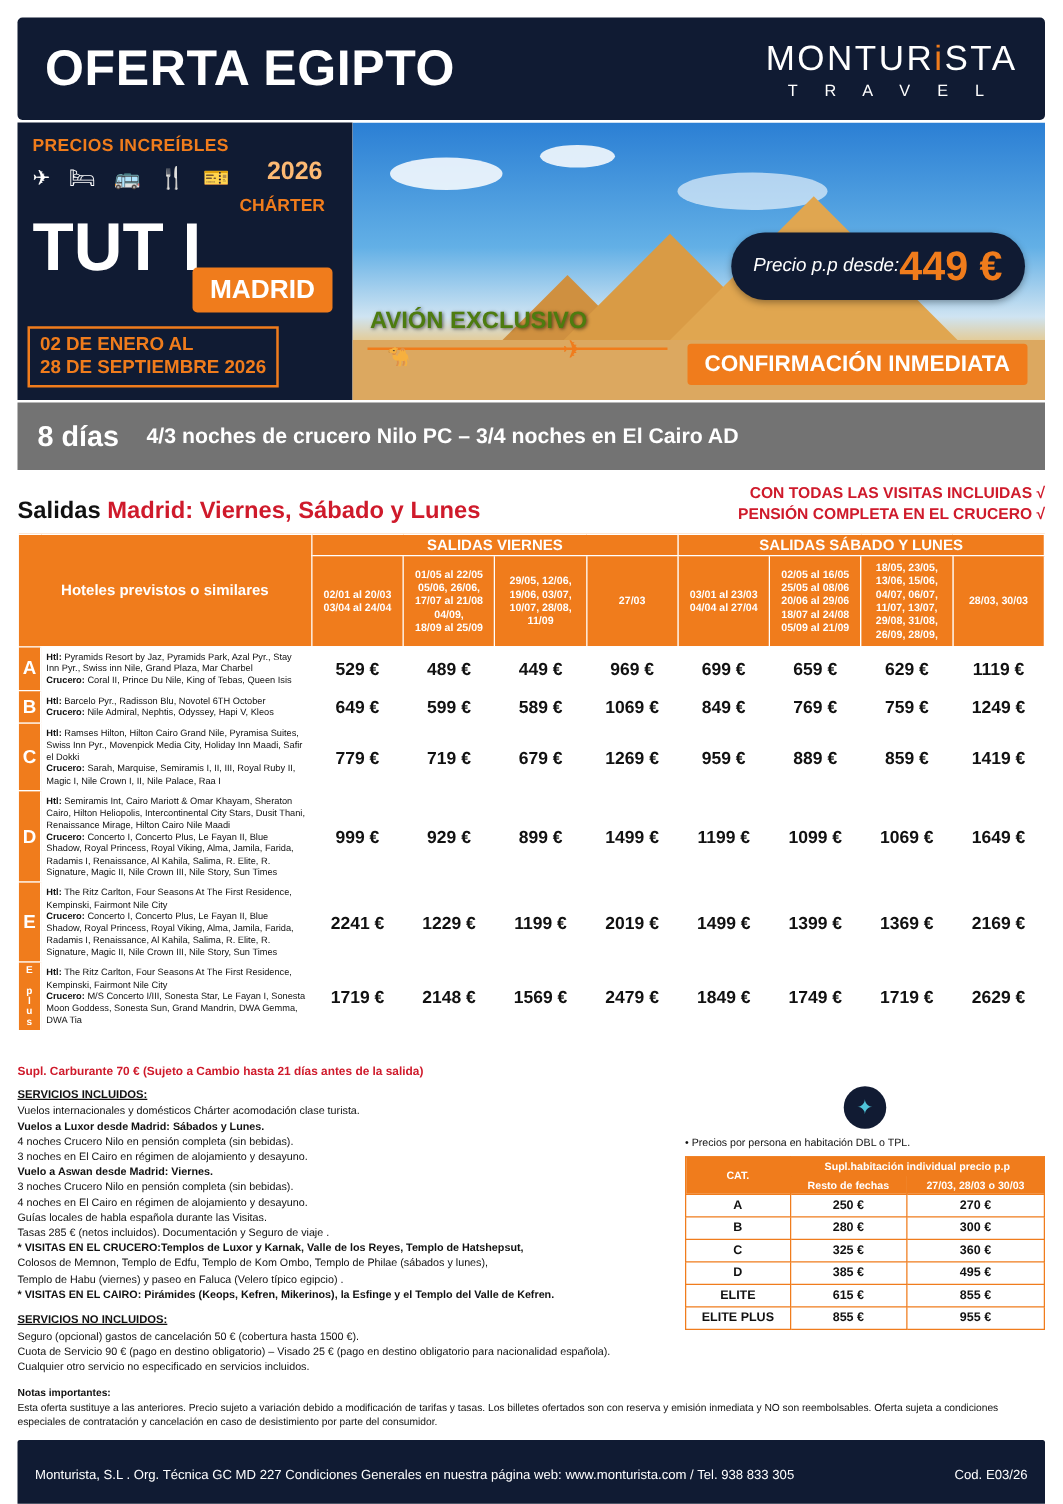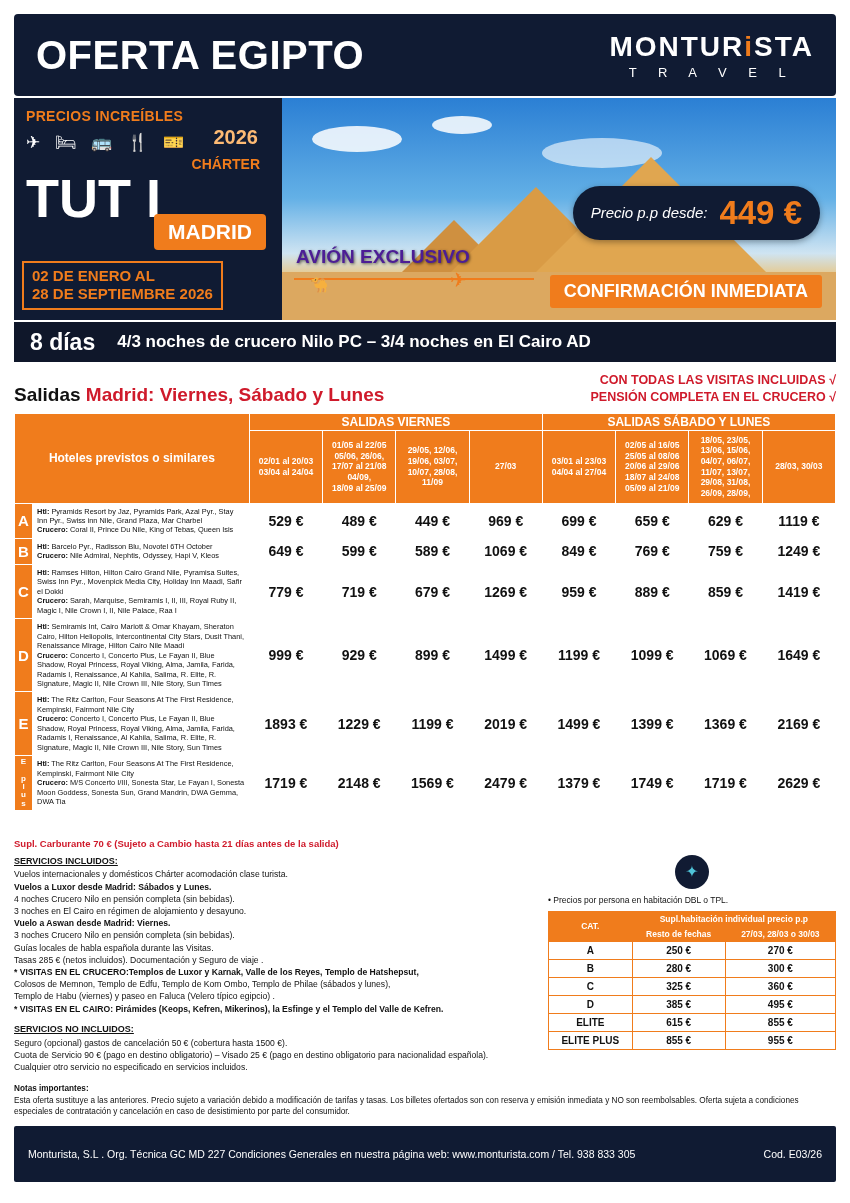--- a/index.html
+++ b/index.html
@@ -22,21 +22,21 @@
     background:#101b33;
     border-radius: 4px;
     display:flex; align-items:center; justify-content:space-between;
     padding: 0 22px;
   }
   .hdr h1 {
     margin:0; color:#fff; font-size:40px; font-weight:bold; letter-spacing:0.5px;
     font-family:"Liberation Sans", sans-serif;
   }
   .brand { text-align:center; color:#fff; }
-  .brand .b1 { font-size:28px; letter-spacing:2px; font-weight:bold; }
+  .brand .b1 { font-size:28px; letter-spacing:2px; font-weight:normal; }
   .brand .b1 .dot { color:#f07c1c; }
   .brand .b2 { font-size:13px; letter-spacing:9px; margin-top:2px; }
 
   
   .hero { position:relative; height:222px; margin-top:2px; display:flex; }
   .hero-left {
     width: 268px; background:#101b33; position:relative; color:#fff; padding:10px 12px;
   }
   .precios { color:#f07c1c; font-weight:bold; font-size:14px; letter-spacing:0.3px; }
   .charter { color:#f07c1c; font-weight:bold; font-size:14px; position:absolute; right:22px; top:10px;margin-top:48px;}
@@ -58,41 +58,41 @@
     position:absolute; inset:0;
     background:linear-gradient(#2b7fd4 0%, #63b0e6 45%, #cfe4f2 70%, #e7c88a 80%, #d9a65a 100%);
   }
   .cloud { position:absolute; background:#fff; border-radius:50%; opacity:.85; }
   .pyr { position:absolute; width:0; height:0; border-style:solid; border-color:transparent; }
   .pyr.big { border-width:0 125px 125px 125px; border-bottom-color:#e0a650; right:60px; bottom:38px;}
   .pyr.mid { border-width:0 95px 95px 95px; border-bottom-color:#d99b45; right:205px; bottom:38px;}
   .pyr.small{ border-width:0 62px 62px 62px; border-bottom-color:#cf9040; right:320px; bottom:38px;}
   .sand { position:absolute; left:0; right:0; bottom:0; height:48px; background:#dca860; }
   .avion {
-    position:absolute; left:14px; bottom:52px; color:#4c1d95; font-weight:bold; font-size:19px;
+    position:absolute; left:14px; bottom:52px; color:#4d7c0f; font-weight:bold; font-size:19px;
     text-shadow:1px 1px 3px rgba(0,0,0,.6);
   }
   .camel-line { position:absolute; left:12px; bottom:40px; width:240px; height:2px; background:#f07c1c; }
   .plane-glyph { position:absolute; left:168px; bottom:28px; color:#f07c1c; font-size:20px;}
   .camel-glyph { position:absolute; left:28px; bottom:26px; color:#7a4a16; font-size:15px;}
   .price-bubble {
     position:absolute; right:16px; top:88px; background:#101b33; color:#fff;
-    border-radius:28px; padding:8px 18px; display:flex; align-items:center; gap:12px;
+    border-radius:28px; padding:8px 18px; display:flex; align-items:center; gap:0;
     box-shadow:0 2px 6px rgba(0,0,0,.35);
   }
   .price-bubble .lbl { font-size:15px; font-style:italic; line-height:1.15; }
   .price-bubble .amt { font-size:33px; font-weight:bold; color:#f07c1c; }
   .confirm {
     position:absolute; right:14px; bottom:12px; background:#f07c1c; color:#fff;
     font-weight:bold; font-size:18px; padding:6px 14px; border-radius:3px;
   }
 
   
   .strip {
-    background:#0f172a; color:#fff; height:40px; display:flex; align-items:center;
+    background:#737373; color:#fff; height:54px; display:flex; align-items:center;
     padding:0 16px; gap:22px; margin-top:2px;
   }
   .strip .dias { font-size:23px; font-weight:bold; }
   .strip .desc { font-size:17px; font-weight:bold; }
 
   
   .salidas-row { display:flex; justify-content:space-between; align-items:flex-end; margin-top:10px; }
   .salidas { font-size:19px; font-weight:bold; color:#111; }
   .salidas .red { color:#cf1a2b; }
   .notas-right { text-align:right; color:#cf1a2b; font-weight:bold; font-size:12.5px; line-height:1.35; }
@@ -270,56 +270,57 @@
           <td class="price-cell">899 €</td>
           <td class="price-cell">1499 €</td>
           <td class="price-cell">1199 €</td>
           <td class="price-cell">1099 €</td>
           <td class="price-cell">1069 €</td>
           <td class="price-cell">1649 €</td>
         </tr>
         <tr>
           <td class="cat-cell">E</td>
           <td class="hotel-cell"><b>Htl:</b> The Ritz Carlton, Four Seasons At The First Residence, Kempinski, Fairmont Nile City<br><b>Crucero:</b> Concerto I, Concerto Plus, Le Fayan II, Blue Shadow, Royal Princess, Royal Viking, Alma, Jamila, Farida, Radamis I, Renaissance, Al Kahila, Salima, R. Elite, R. Signature, Magic II, Nile Crown III, Nile Story, Sun Times</td>
-          <td class="price-cell">1893 €</td>
+          <td class="price-cell">2241 €</td>
           <td class="price-cell">1229 €</td>
           <td class="price-cell">1199 €</td>
           <td class="price-cell">2019 €</td>
           <td class="price-cell">1499 €</td>
           <td class="price-cell">1399 €</td>
           <td class="price-cell">1369 €</td>
           <td class="price-cell">2169 €</td>
         </tr>
         <tr>
           <td class="cat-cell small">E<br> <br>p<br>l<br>u<br>s</td>
           <td class="hotel-cell"><b>Htl:</b> The Ritz Carlton, Four Seasons At The First Residence, Kempinski, Fairmont Nile City<br><b>Crucero:</b> M/S Concerto I/III, Sonesta Star, Le Fayan I, Sonesta Moon Goddess, Sonesta Sun, Grand Mandrin, DWA Gemma, DWA Tia</td>
           <td class="price-cell">1719 €</td>
           <td class="price-cell">2148 €</td>
           <td class="price-cell">1569 €</td>
           <td class="price-cell">2479 €</td>
-          <td class="price-cell">1379 €</td>
+          <td class="price-cell">1849 €</td>
           <td class="price-cell">1749 €</td>
           <td class="price-cell">1719 €</td>
           <td class="price-cell">2629 €</td>
         </tr>
       </tbody>
   </table>
 
   <div class="supl">Supl. Carburante 70 € (Sujeto a Cambio hasta 21 días antes de la salida)</div>
 
   <div class="lower">
     <div class="lower-left">
       <h4>SERVICIOS INCLUIDOS:</h4>
       <div id="included-lines">
           <div>Vuelos internacionales y domésticos Chárter acomodación clase turista.</div>
           <div style="font-weight: bold;">Vuelos a Luxor desde Madrid: Sábados y Lunes.</div>
           <div>4 noches Crucero Nilo en pensión completa (sin bebidas).</div>
           <div>3 noches en El Cairo en régimen de alojamiento y desayuno.</div>
           <div style="font-weight: bold;">Vuelo a Aswan desde Madrid: Viernes.</div>
           <div>3 noches Crucero Nilo en pensión completa (sin bebidas).</div>
+          <div>4 noches en El Cairo en régimen de alojamiento y desayuno.</div>
           <div>Guías locales de habla española durante las Visitas.</div>
           <div>Tasas 285 € (netos incluidos). Documentación y Seguro de viaje .</div>
           <div style="font-weight: bold;">* VISITAS EN EL CRUCERO:Templos de Luxor y Karnak, Valle de los Reyes, Templo de Hatshepsut,</div>
           <div>Colosos de Memnon, Templo de Edfu, Templo de Kom Ombo, Templo de Philae (sábados y lunes),</div>
           <div>Templo de Habu (viernes) y paseo en Faluca (Velero típico egipcio) .</div>
           <div style="font-weight: bold;">* VISITAS EN EL CAIRO: Pirámides (Keops, Kefren, Mikerinos), la Esfinge y el Templo del Valle de Kefren.</div>
         </div>
       <h4 style="margin-top:8px;">SERVICIOS NO INCLUIDOS:</h4>
       <div id="not-included-lines">
           <div>Seguro (opcional) gastos de cancelación 50 € (cobertura hasta 1500 €).</div>

